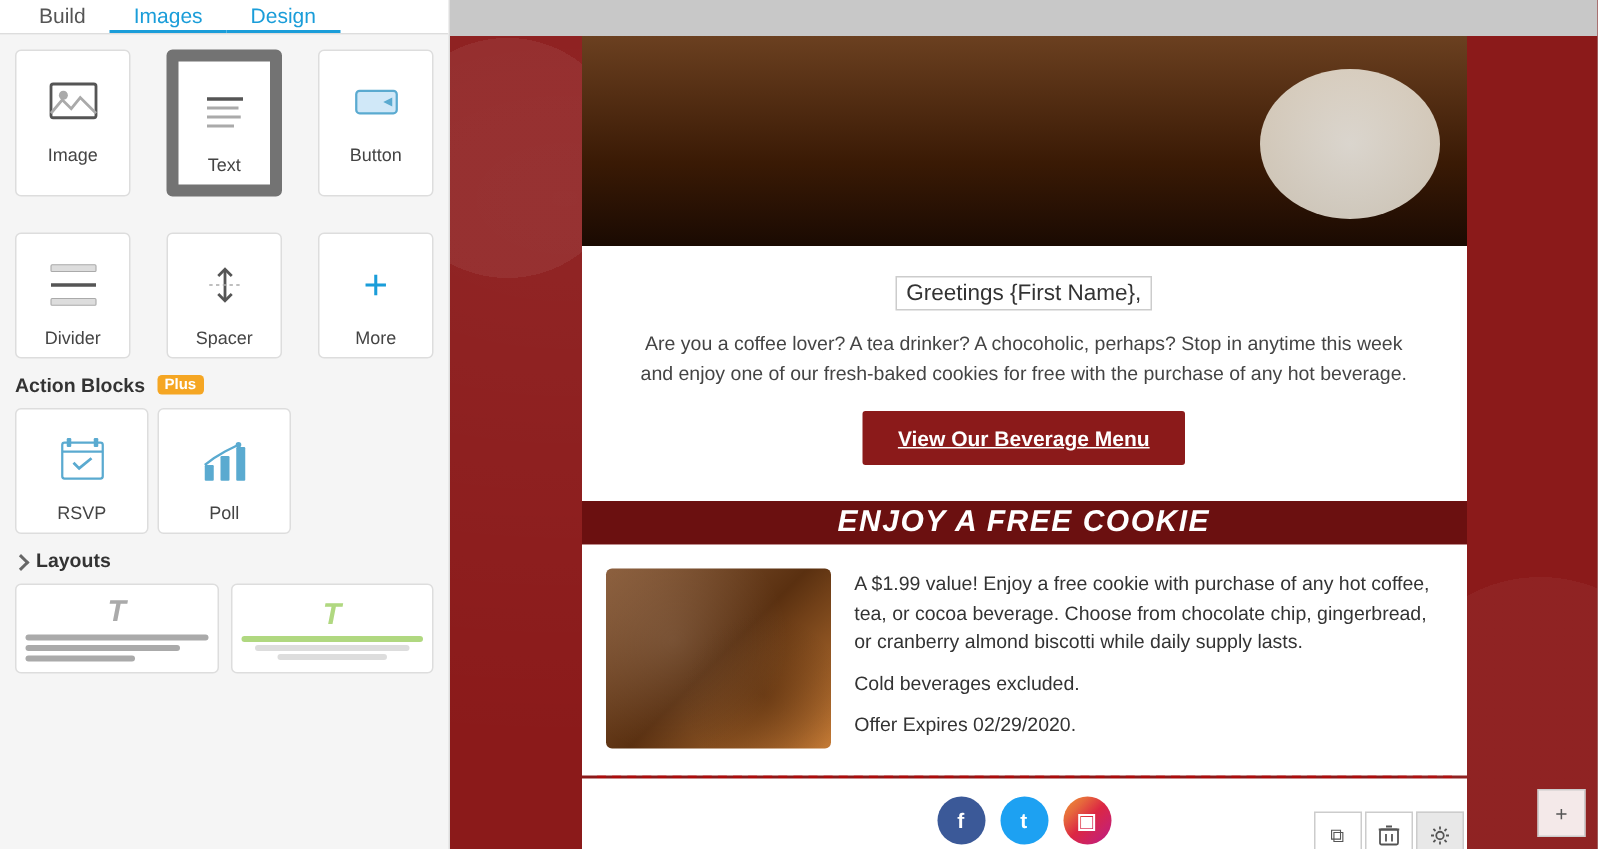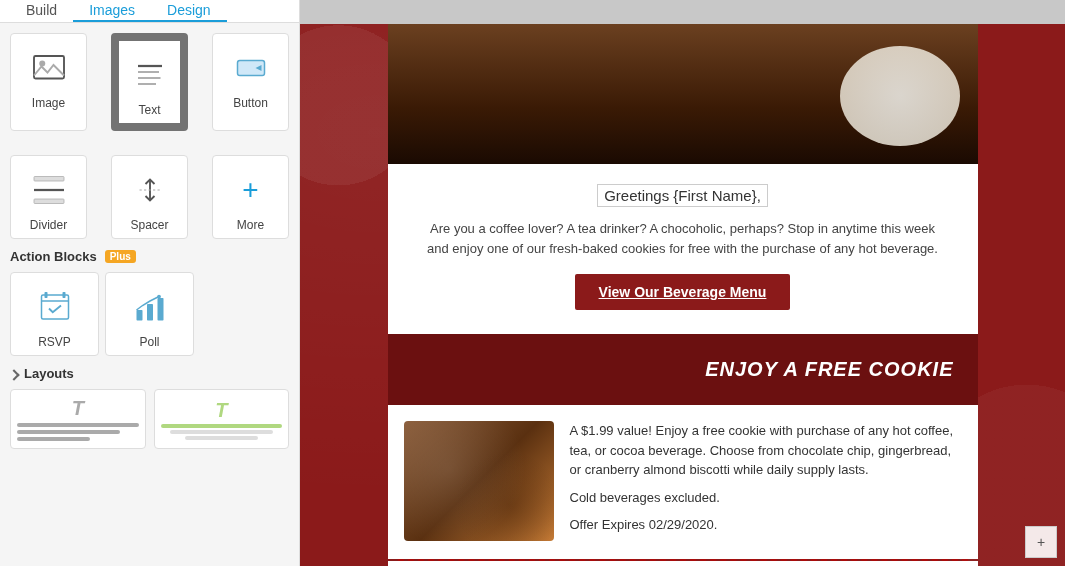--- a/index.html
+++ b/index.html
@@ -217,22 +217,22 @@
       font-weight: bold;
       cursor: pointer;
       border-radius: 2px;
       margin-bottom: 4px;
       text-decoration: underline;
     }
 
     .email-banner {
       background: #6b1010;
       color: #fff;
-      text-align: right;
-      padding: 24px;
+      text-align: center;
+      padding: 3px;
       font-size: 20px;
       font-weight: bold;
       font-style: italic;
       letter-spacing: 1px;
     }
 
     .email-offer {
       background: #fff;
       display: flex;
       gap: 16px;

